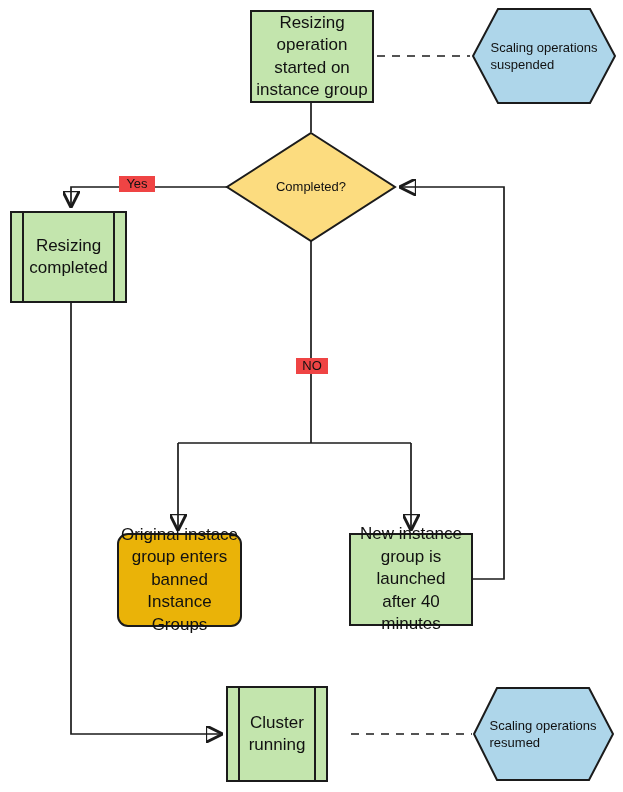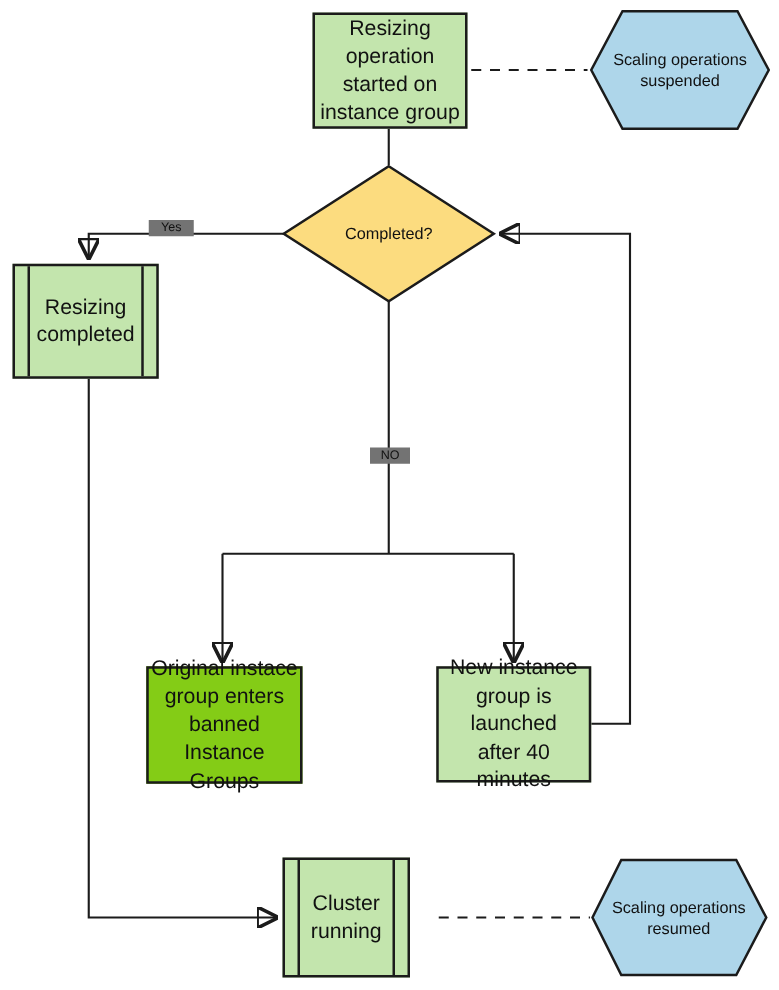--- a/index.html
+++ b/index.html
@@ -48,30 +48,30 @@
     width: 2px;
     background: #1b1b1b;
   }
   .predef::before { left: 10px; }
   .predef::after  { right: 10px; }
   .shape-label {
     position: absolute;
     display: flex;
     align-items: center;
     justify-content: center;
-    text-align: center;
+    text-align: left;
     font-size: 13px;
     line-height: 1.32;
     white-space: pre-line;
     pointer-events: none;
   }
   .edge-label {
     position: absolute;
-    background: #737373;
-    font-size: 10px;
+    background: #ef4444;
+    font-size: 13px;
     line-height: 1.1;
     text-align: center;
     padding: 1px 2px;
   }
 </style>
 </head>
 <body>
 
 <div class="canvas">
 
@@ -107,21 +107,21 @@
   <div class="shape-label" style="left:474px; top:34px; width:140px; height:44px;">Scaling operations
 suspended</div>
 
   <div class="shape-label" style="left:251px; top:172px; width:120px; height:30px;">Completed?</div>
 
   <div class="node predef" style="left: 10px; top: 211px; width: 117px; height: 92px; background-color: rgb(195, 229, 173);">
     <span>Resizing
 completed</span>
   </div>
 
-  <div class="node" style="left: 117px; top: 533px; width: 125px; height: 94px; background-color: #84cc16;">
+  <div class="node" style="left: 117px; top: 533px; width: 125px; height: 94px; background-color: #eab308; border-radius: 11px;">
     <span>Original instace
 group enters
 banned Instance
 Groups</span>
   </div>
 
   <div class="node" style="left: 349px; top: 533px; width: 124px; height: 93px; background-color: rgb(195, 229, 173);">
     <span>New instance
 group is launched
 after 40 minutes</span>

